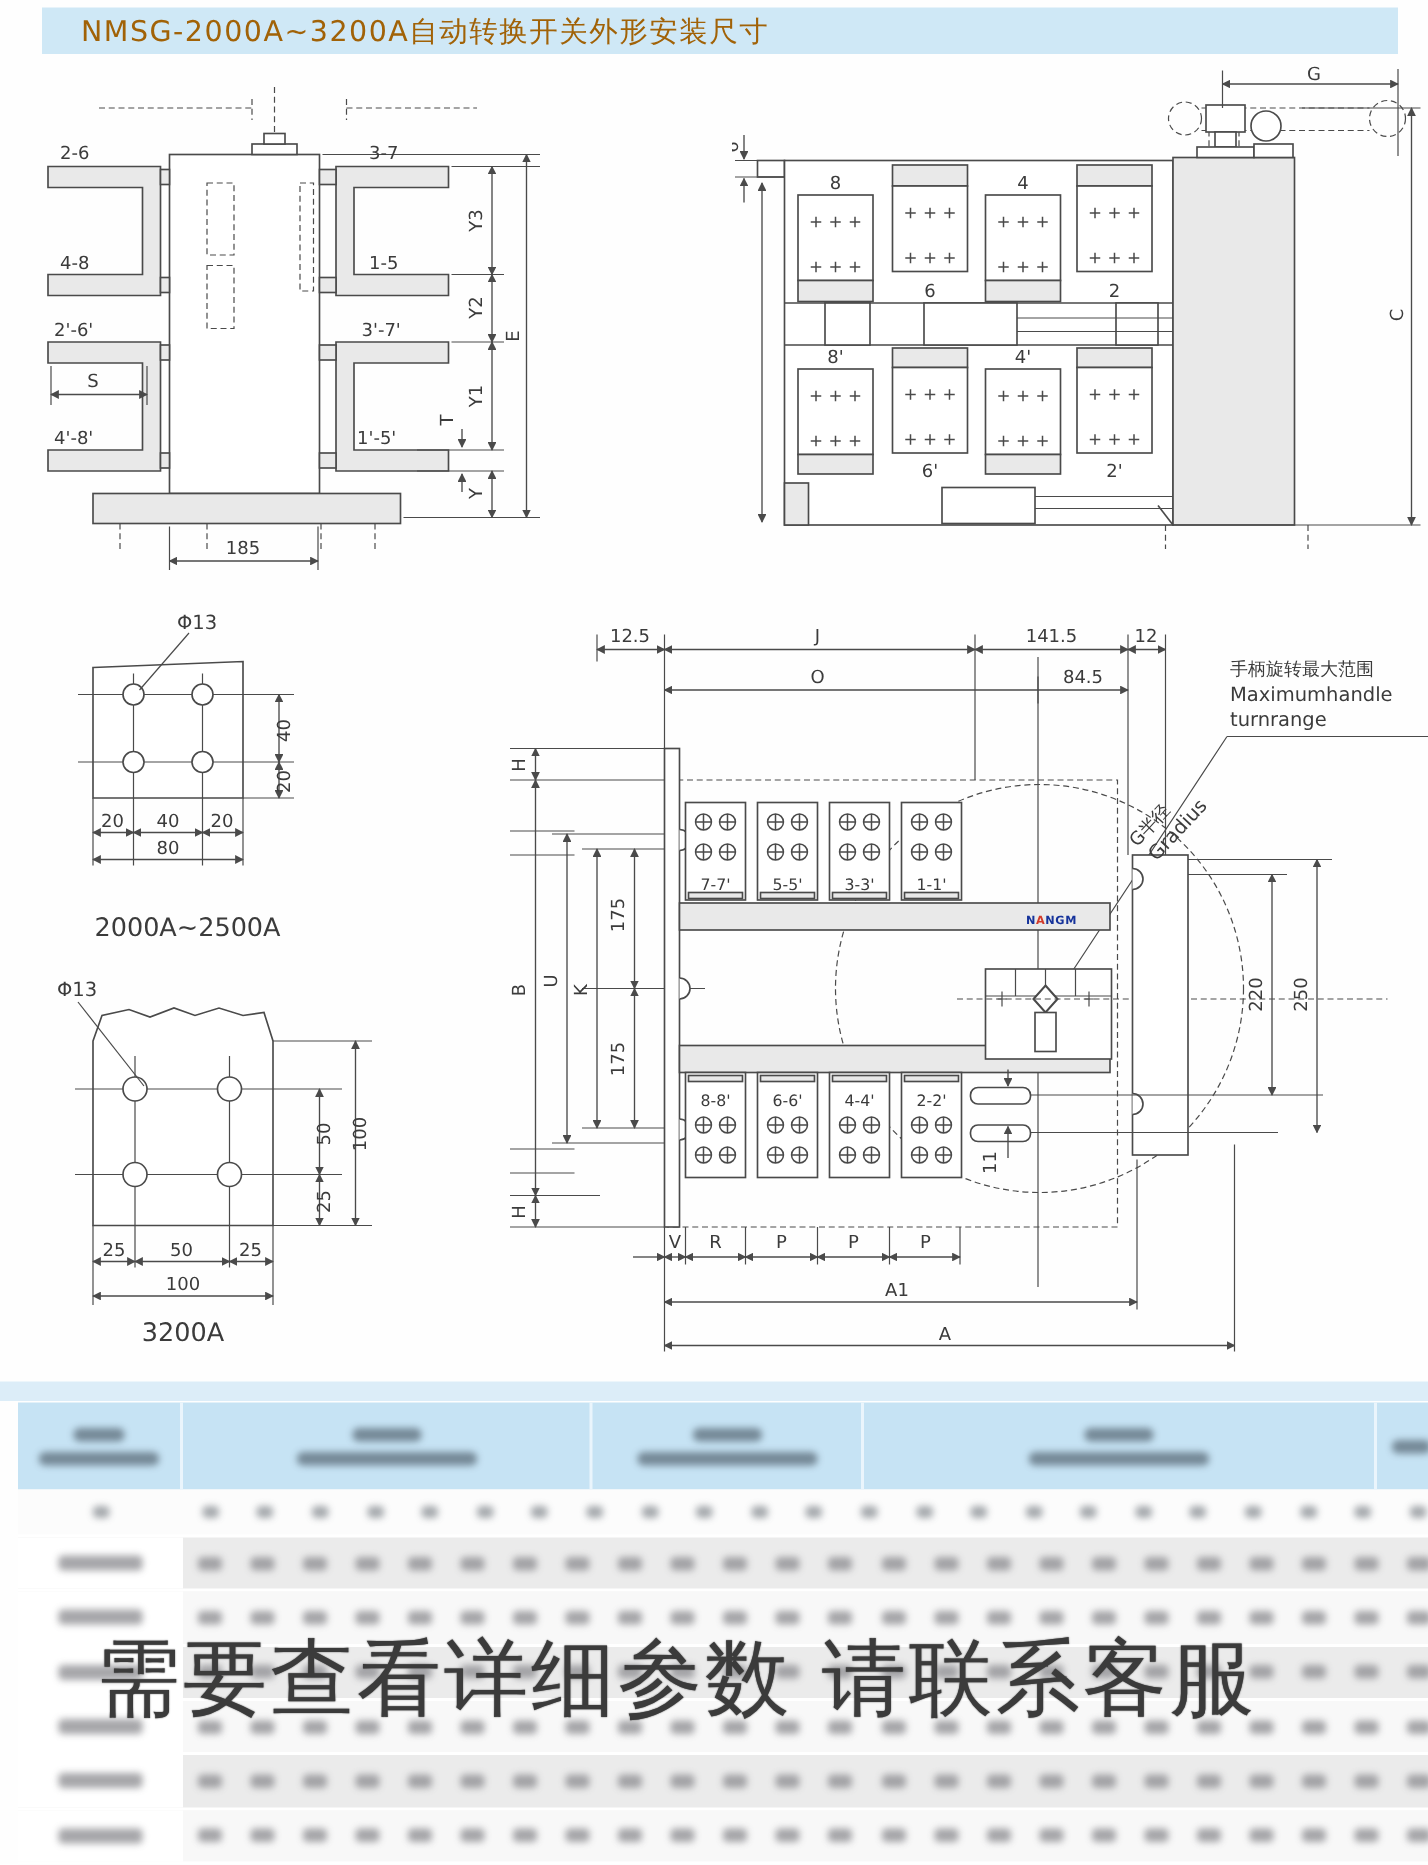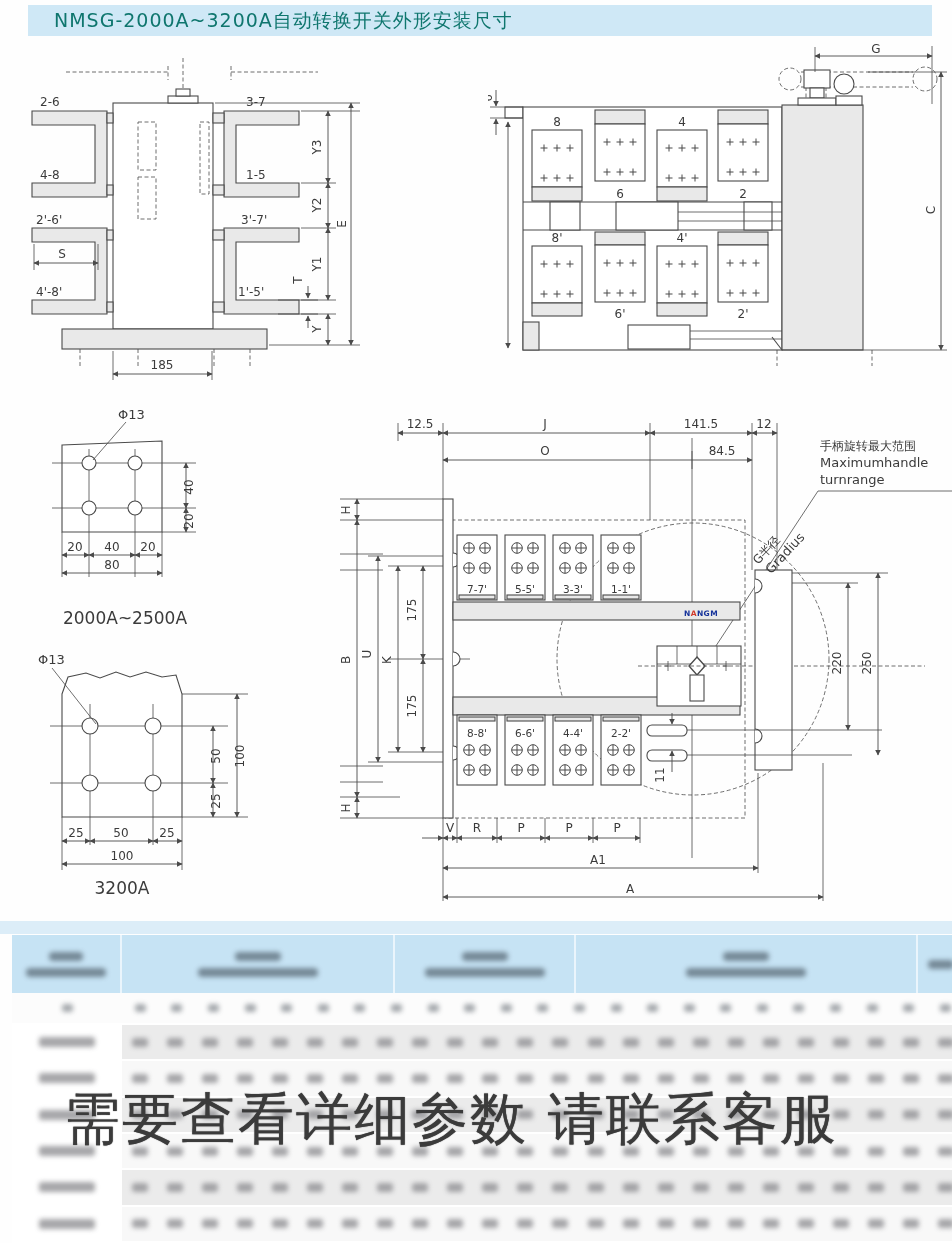--- a/index.html
+++ b/index.html
@@ -1,20 +1,20 @@
 <!DOCTYPE html>
 <html style="--title_bar: #cfe8f6; --table_header: #c6e3f4; --row_alt: #ebebeb; --line: #4a4a4a; --fill_gray: #e9e9e9; --logo_blue: #16339b; --logo_red: #d23a2a;"><head>
 <meta charset="utf-8">
 <style>
   html,body{margin:0;padding:0;background:#fff;}
   .page{position:relative;width:952px;height:1243px;background:#fefefe;overflow:hidden;
         font-family:"DejaVu Sans","Liberation Sans",sans-serif;}
   .titlebar{position:absolute;left:28px;top:5px;width:904px;height:31px;
             background:var(--title_bar,#cfe8f6);display:flex;align-items:center;}
-  .titlebar span{font-size:19px;color:#0f766e;padding-left:26px;letter-spacing:1px;}
+  .titlebar span{font-size:19px;color:#a16207;padding-left:26px;letter-spacing:1px;}
   .drw{position:absolute;}
   svg text{font-family:"DejaVu Sans","Liberation Sans",sans-serif;fill:#3b3b3b;}
   .t12{font-size:12px}.t11{font-size:10.5px}.t13{font-size:13px}.t17{font-size:17px}
   .t7{font-size:7.5px;font-weight:bold;letter-spacing:.4px}
   .mid{text-anchor:middle}
   .ln{stroke:#4a4a4a;stroke-width:1.1;fill:none}
   .th{stroke:#4a4a4a;stroke-width:.8;fill:none}
   .dm{stroke:#4a4a4a;stroke-width:.9;fill:none;marker-start:url(#ar);marker-end:url(#ar)}
   .de{stroke:#4a4a4a;stroke-width:.9;fill:none;marker-end:url(#ar)}
   .fw{fill:#fff;stroke:#4a4a4a;stroke-width:1.1}

